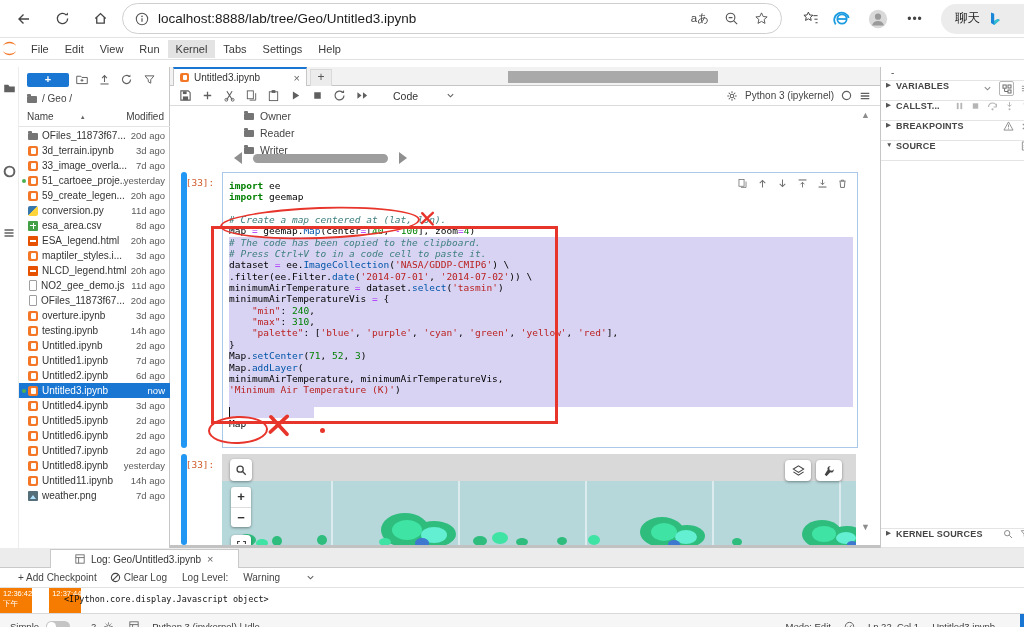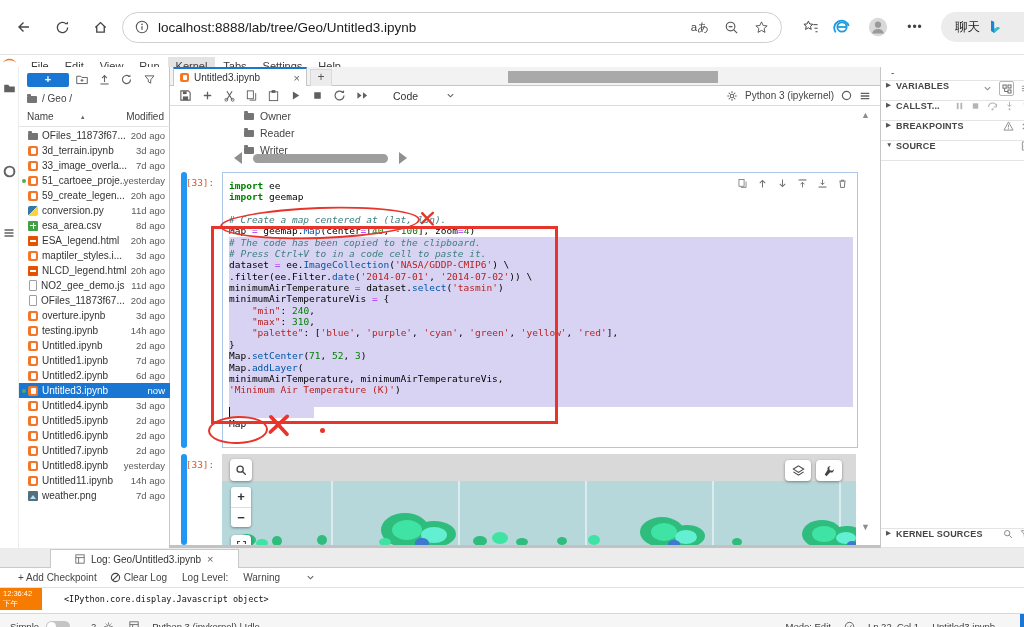--- a/index.html
+++ b/index.html
@@ -3,21 +3,21 @@
 <meta charset="utf-8">
 <style>
   *{box-sizing:border-box;margin:0;padding:0}
   body{background:#888}
   .screen{position:relative;width:1024px;height:627px;background:#fff;overflow:hidden;
     font-family:"Liberation Sans",sans-serif;color:#333;font-size:11px}
   .abs{position:absolute}
   svg{display:block}
 
   
-  .bbar{height:55px;border-bottom:1px solid #e3e3e3;display:flex;align-items:center;background:#fff}
+  .bbar{height:38px;border-bottom:1px solid #e3e3e3;display:flex;align-items:center;background:#fff}
   .bicon{width:28px;height:28px;display:flex;align-items:center;justify-content:center;border-radius:4px;flex:none}
   .urlpill{flex:none;width:660px;height:31px;margin-left:8px;border:1px solid #cfcfcf;border-radius:16px;
     display:flex;align-items:center;padding:0 12px;background:#fff}
   .urltext{margin-left:9px;font-size:13.5px;color:#1b1b1b;flex:1;white-space:nowrap;overflow:hidden}
   .pillicon{margin-left:15px;flex:none;display:flex;align-items:center;color:#555}
   .translate{font-size:11.5px;color:#444}
   .chatpill{margin-left:12px;height:30px;background:#ececec;border-radius:15px 0 0 15px;display:flex;
     align-items:center;padding:0 6px 0 14px;gap:7px;flex:1}
   .chattext{font-size:12.5px;color:#222;white-space:nowrap}
 
@@ -118,21 +118,21 @@
   .ksec{position:absolute;left:0;right:0;bottom:0;height:20px;border-top:1px solid #e4e4e4;background:#fff}
 
   
   .logpanel{position:absolute;top:548px;left:0;width:1024px;height:65px;background:#fff}
   .lptabs{height:20px;background:#ececec;border-bottom:1px solid #c9c9c9;position:relative}
   .lptab{position:absolute;left:50px;top:1px;height:19px;background:#fff;border:1px solid #c9c9c9;border-bottom:none;
     display:flex;align-items:center;gap:6px;padding:0 24px;font-size:10px;color:#333}
   .lptools{height:20px;border-bottom:1px solid #e2e2e2;display:flex;align-items:center;font-size:10px;
     color:#444;padding-left:18px;gap:7px}
   .lpbody{position:relative;height:25px;overflow:hidden}
-  .lbadges{position:absolute;left:0;top:0;bottom:-12px;width:42px;display:flex;flex-direction:column;gap:17px}
+  .lbadges{position:absolute;left:0;top:0;bottom:-12px;width:42px;display:flex;flex-direction:row;gap:17px}
   .lbadge{background:#f57c00;color:#fff;font-size:7.5px;line-height:9.5px;padding:1px 0 2px 3px;flex:none}
   .lmsg{position:absolute;left:64px;top:6px;font:8.5px "DejaVu Sans Mono",monospace;color:#111}
 
   
   .statusbar{position:absolute;top:613px;left:0;width:1024px;height:14px;background:#f6f6f6;
     border-top:1px solid #d8d8d8;display:flex;align-items:center;font-size:9.5px;color:#3c3c3c;padding:12px 10px;gap:7px}
   .toggle{width:24px;height:11px;border-radius:6px;background:#c4c4c4;position:relative;flex:none}
   .toggle::after{content:"";position:absolute;left:1px;top:1px;width:9px;height:9px;border-radius:50%;background:#fff}
   .sright{margin-left:auto;display:flex;align-items:center;gap:13px}
   .bluesliver{position:absolute;right:0;top:0;width:4px;height:14px;background:#1976d2}

